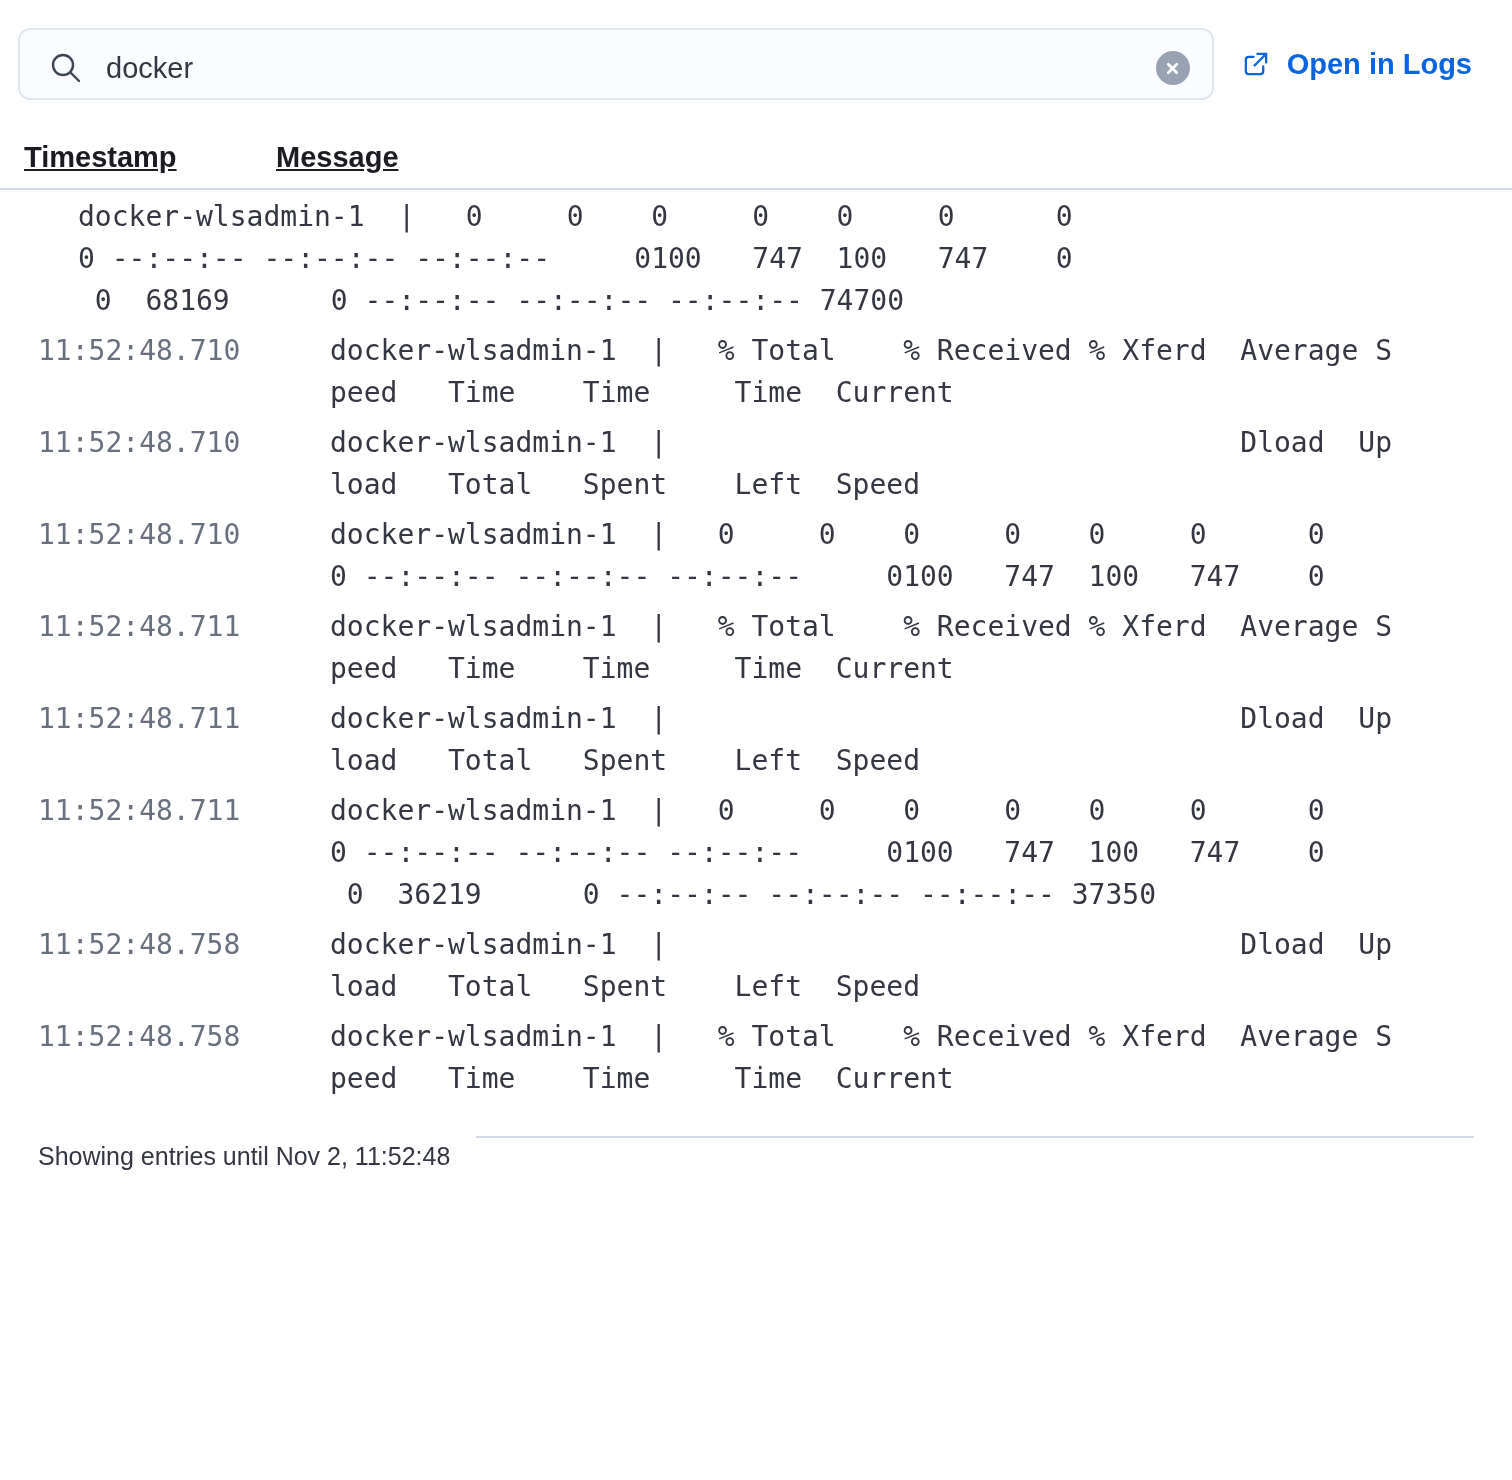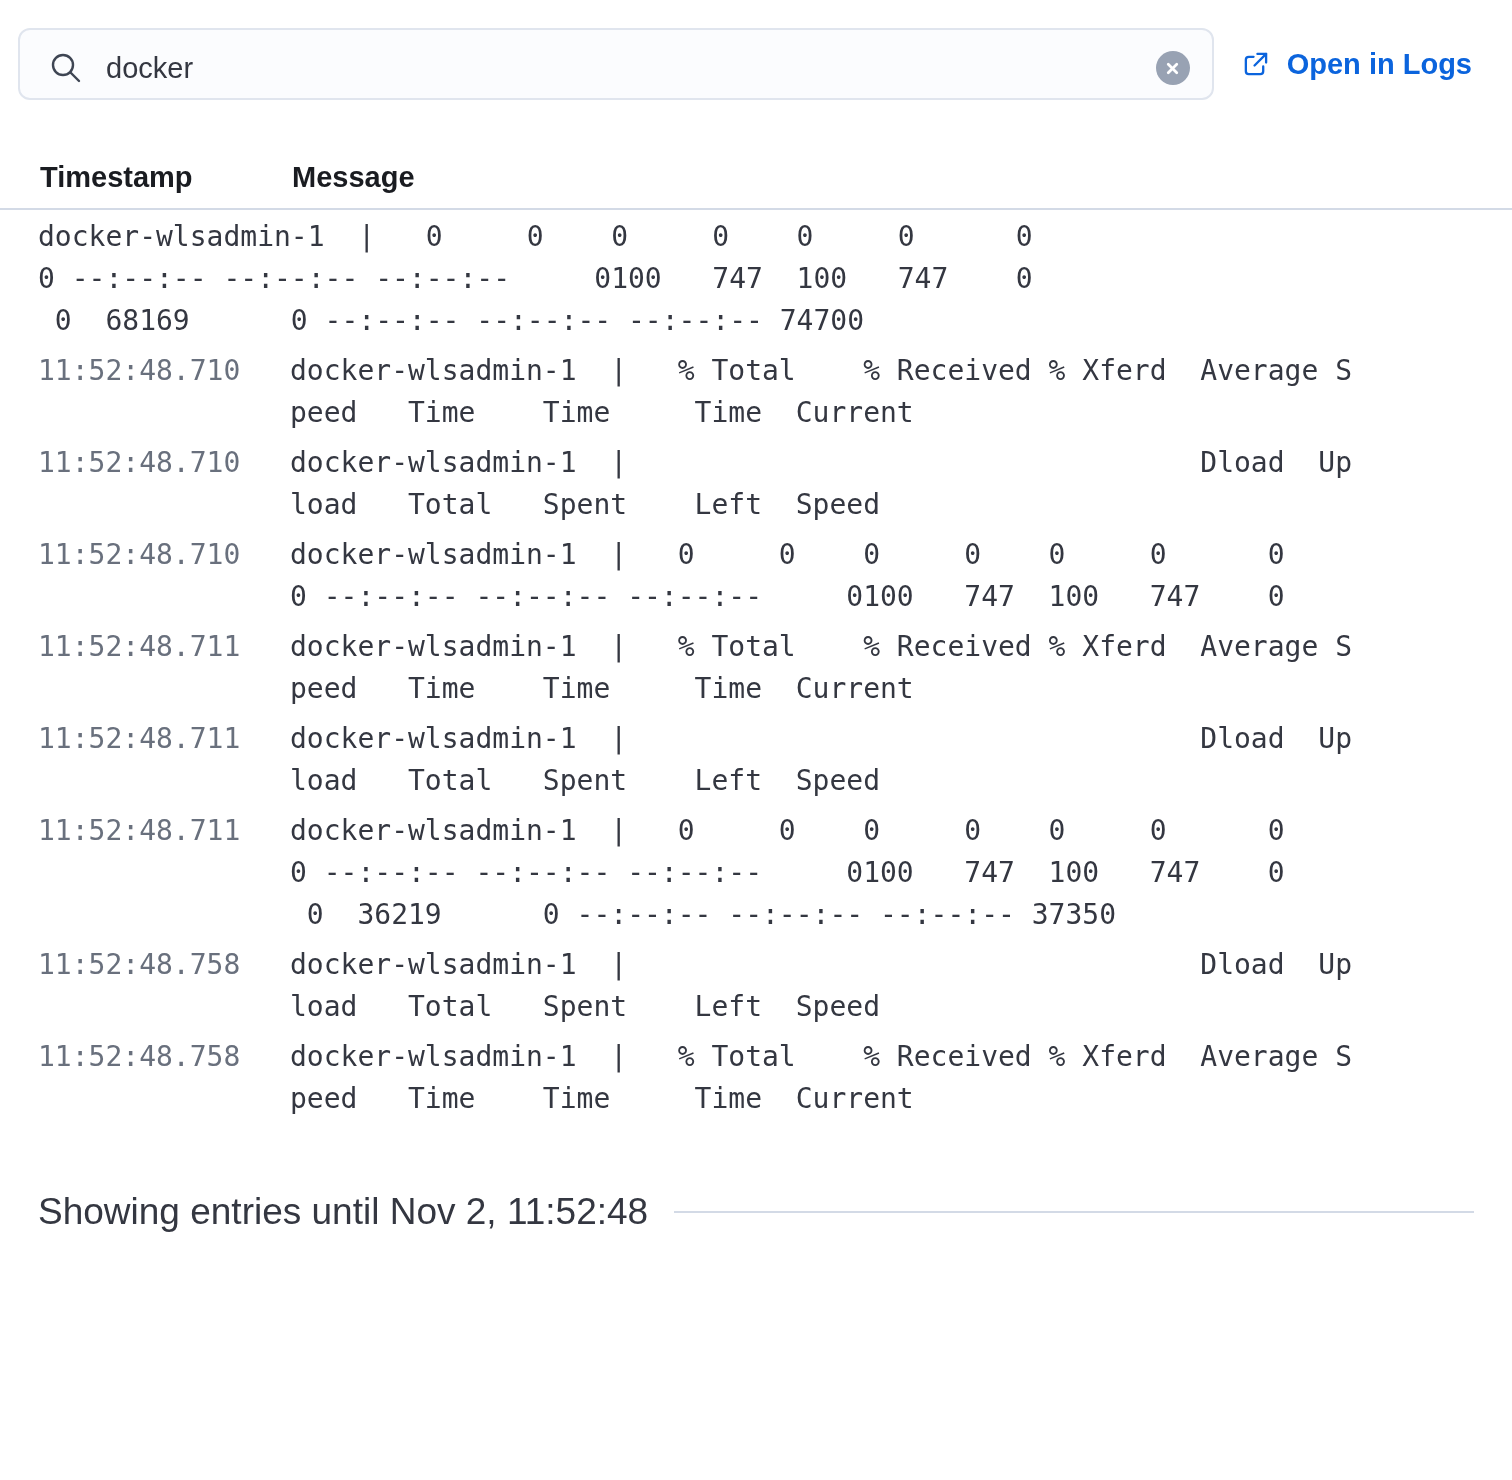--- a/index.html
+++ b/index.html
@@ -66,28 +66,29 @@
     align-items: center;
     gap: 18px;
     color: var(--link);
     font-size: 29px;
     font-weight: 600;
     text-decoration: none;
     cursor: pointer;
   }
   .ext-icon { width: 27px; height: 27px; display: flex; }
   .table-head {
-    margin-top: 60px;
+    margin-top: 40px;
     display: grid;
     grid-template-columns: 252px 1fr;
-    padding-left: 40px;
+    padding-left: 24px;
     font-size: 29px;
     line-height: 34px;
     font-weight: 700;
     color: var(--header-text);
+    text-decoration: underline;
   }
   .head-divider {
     height: 2px;
     background: var(--divider);
     margin-top: 14px;
   }
   .table-body { padding-top: 2px; }
   .log-row {
     display: grid;
     grid-template-columns: 252px 1fr;
@@ -99,27 +100,27 @@
     line-height: 42px;
     color: var(--timestamp-gray);
     white-space: pre;
   }
   .msg-line {
     font-family: "DejaVu Sans Mono", monospace;
     font-size: 28px;
     line-height: 42px;
     color: var(--text-dark);
     white-space: pre;
+    margin-left: 40px;
   }
   .footer {
-    margin-top: 68px;
+    margin-top: 32px;
     padding: 0 38px;
     display: flex;
-    align-items: center;
-    font-size: 37px;
+    font-size: 25px;
     line-height: 40px;
     color: var(--text-dark);
   }
   .footer-line {
     flex: 1;
     height: 2px;
     background: var(--divider);
     margin-left: 26px;
   }
 </style>

